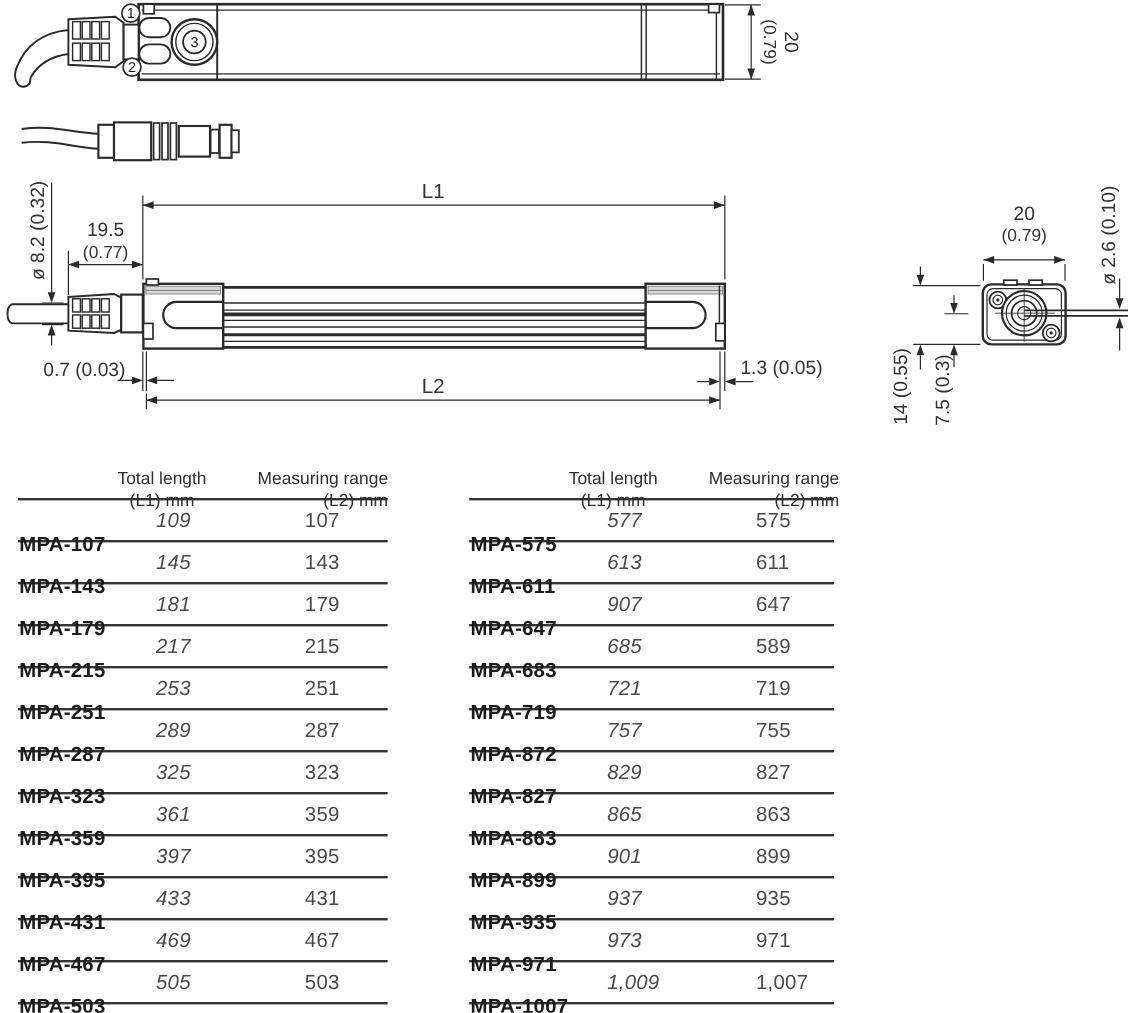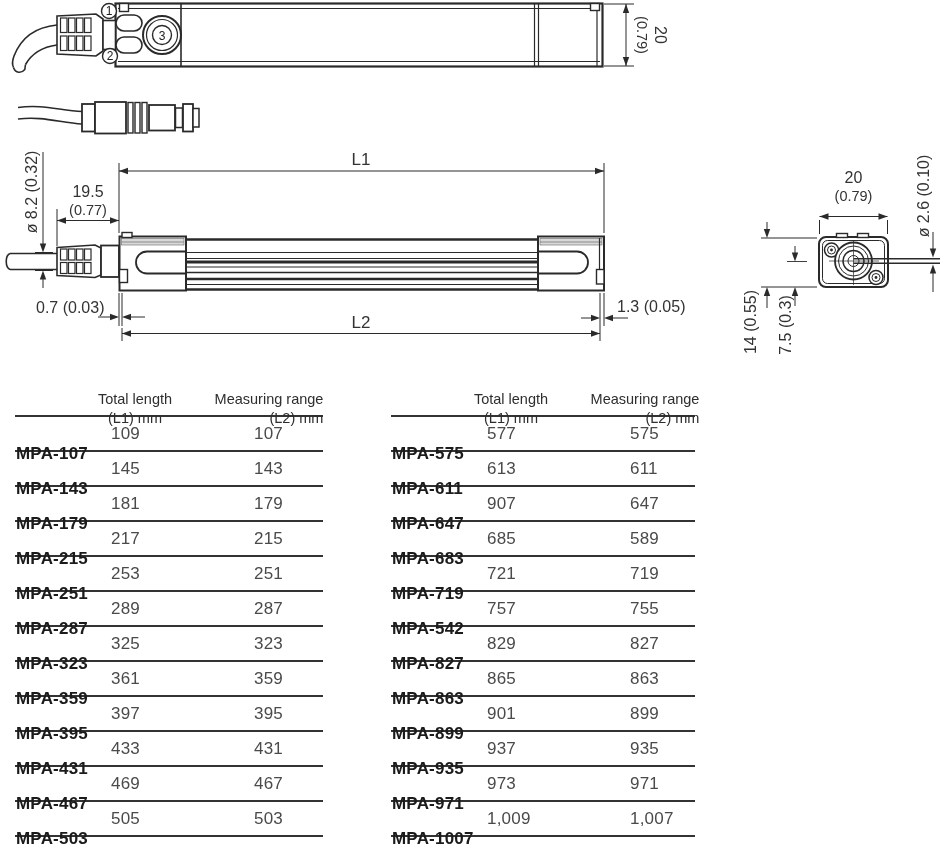--- a/index.html
+++ b/index.html
@@ -19,21 +19,21 @@
   .spec-table.right{left:391px;width:304px;}
   .thead{position:relative;height:48px;border-bottom:2px solid #333;}
   .hgroup{position:absolute;top:3px;transform:translateX(-50%);text-align:center;
           font-size:14.5px;line-height:19px;color:#2e2e2e;white-space:nowrap;margin-top:20px;}
   .hgroup.h1{left:120px;}
   .hgroup.h2{left:254px;text-align:right;}
   .trow{position:relative;height:33px;border-bottom:2px solid #333;}
   .cell{position:absolute;top:50%;transform:translateY(-50%);font-size:17px;
         color:#4a4a4a;white-space:nowrap;letter-spacing:0.2px;}
   .cell.model{left:1px;font-weight:700;color:#1b1b1b;margin-top:20px;}
-  .cell.l1{left:96px;}
+  .cell.l1{left:115px;font-style:italic;}
   .cell.l2{left:239px;}
 </style>
 </head>
 <body>
 
 <div class="drawing-wrap">
 <svg width="940" height="366" viewBox="0 0 940 366">
   <g stroke="#2a2a2a" fill="none" stroke-linecap="butt">
 
     <g>
@@ -387,21 +387,21 @@
         <span class="cell model">MPA-683</span>
         <span class="cell l1">685</span>
         <span class="cell l2">589</span>
       </div>
       <div class="trow">
         <span class="cell model">MPA-719</span>
         <span class="cell l1">721</span>
         <span class="cell l2">719</span>
       </div>
       <div class="trow">
-        <span class="cell model">MPA-542</span>
+        <span class="cell model">MPA-872</span>
         <span class="cell l1">757</span>
         <span class="cell l2">755</span>
       </div>
       <div class="trow">
         <span class="cell model">MPA-827</span>
         <span class="cell l1">829</span>
         <span class="cell l2">827</span>
       </div>
       <div class="trow">
         <span class="cell model">MPA-863</span>

